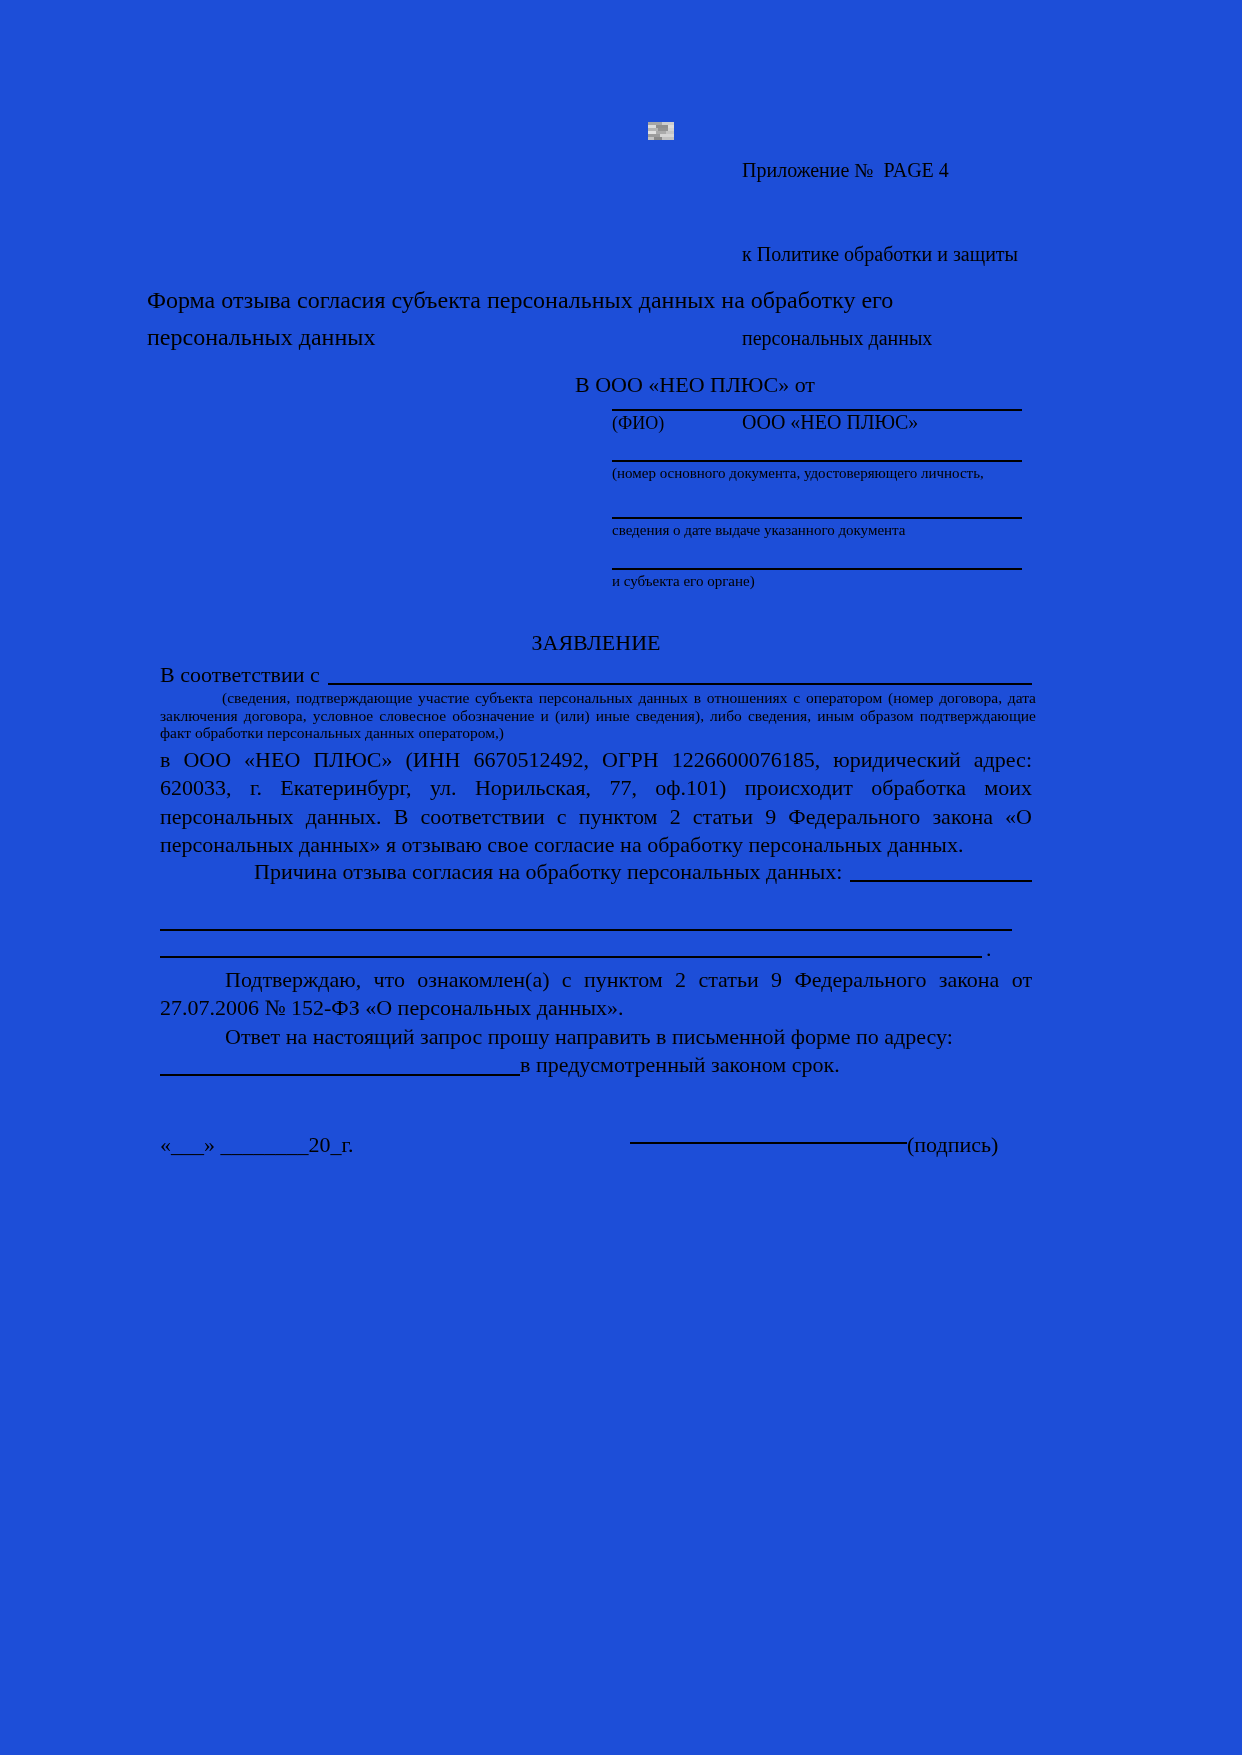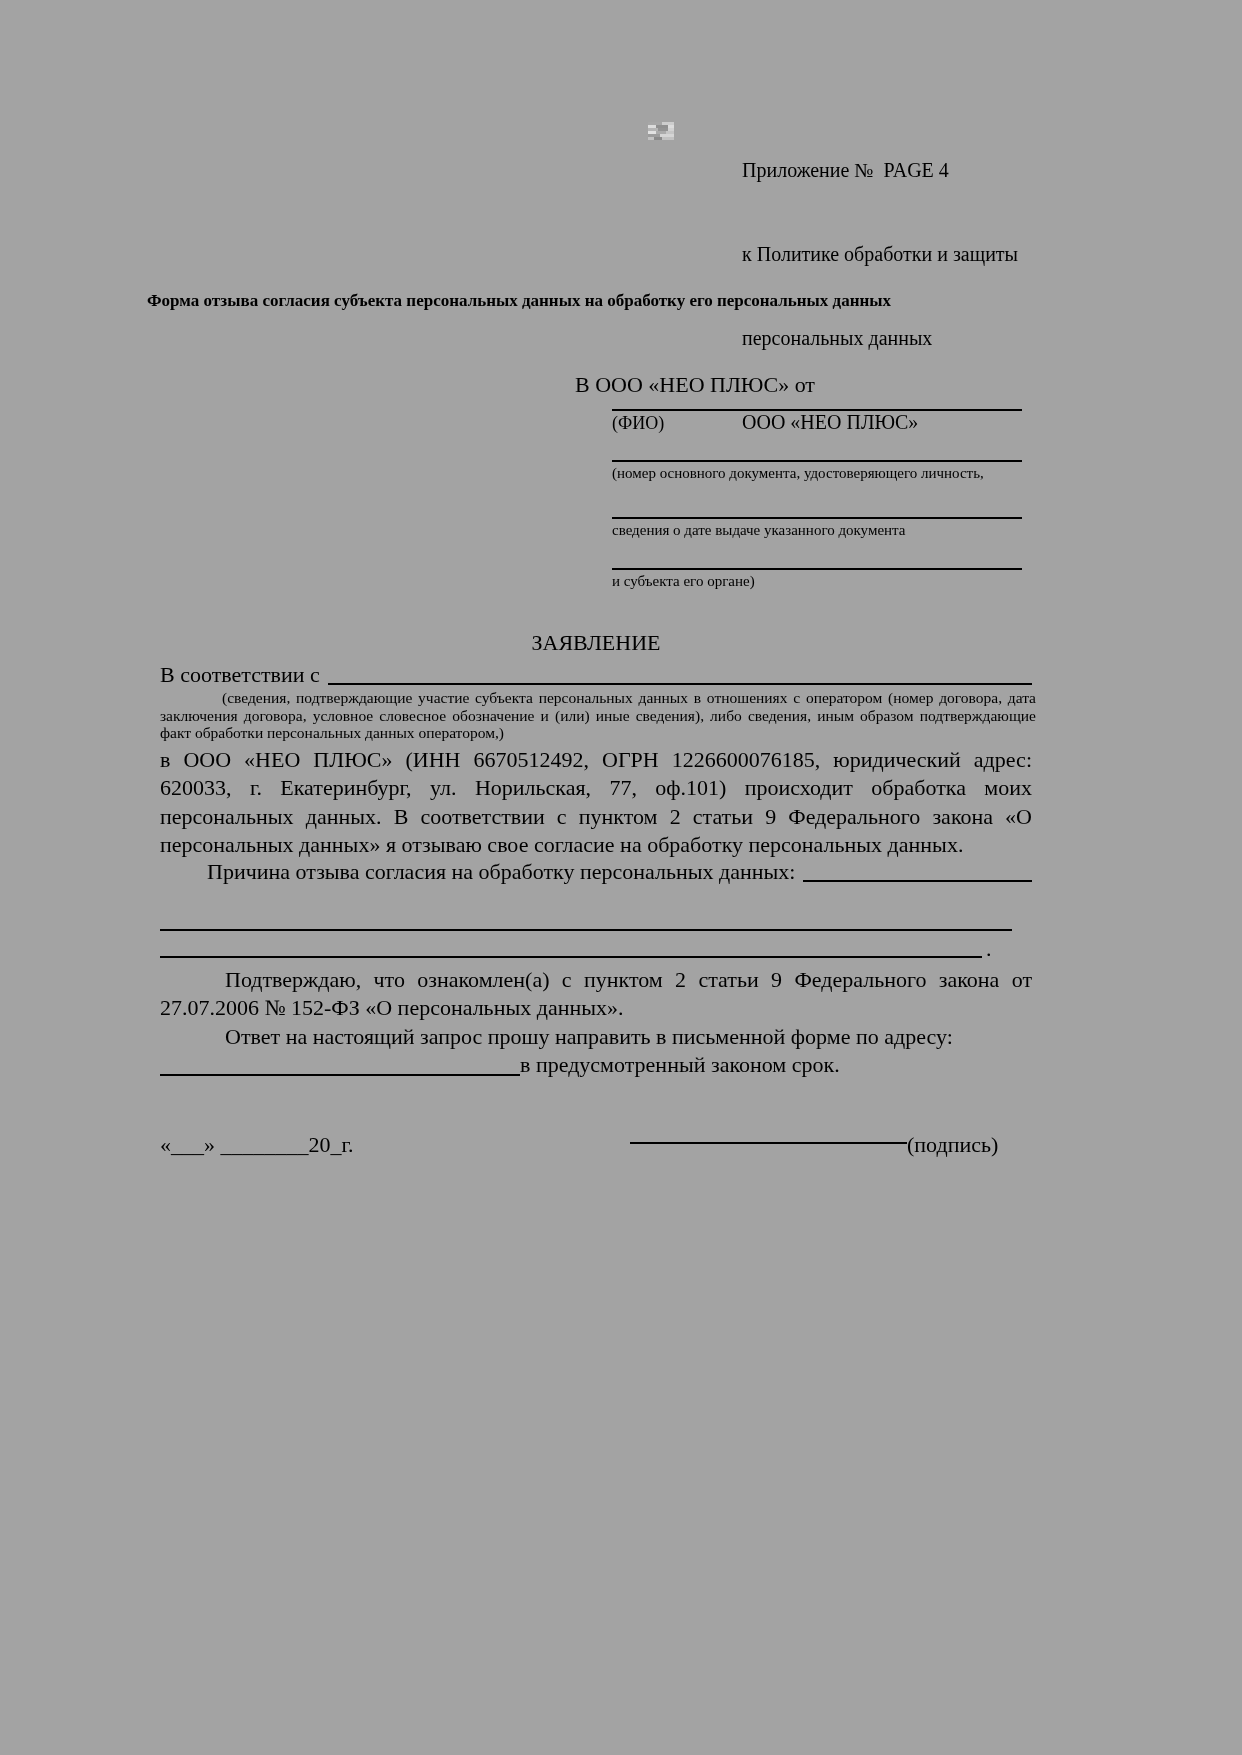--- a/index.html
+++ b/index.html
@@ -1,20 +1,20 @@
 <!DOCTYPE html>
 <html><head>
 <meta charset="utf-8">
 <style>
   html, body { margin: 0; padding: 0; background: #ffffff; }
   .page {
     position: relative;
     width: 1242px;
     height: 1755px;
-    background: #a3a3a3;
+    background: #1d4ed8;
     color: #000000;
     font-family: "Liberation Serif", "DejaVu Serif", serif;
     overflow: hidden;
   }
 
   
   .header-block {
     position: absolute;
     left: 742px;
     top: 100px;
@@ -23,22 +23,22 @@
     white-space: pre;
   }
   .noise-icon { position: absolute; left: 648px; top: 120px; }
 
   
   .doc-title {
     position: absolute;
     left: 147px;
     top: 282px;
     width: 872px;
-    font-size: 17px;
-    font-weight: bold;
+    font-size: 24px;
+    font-weight: normal;
     line-height: 37px;
   }
 
   
   .addressee-line { position: absolute; left: 575px; top: 372px; font-size: 22px; white-space: pre; }
   .blank-line { position: absolute; left: 612px; width: 410px; height: 0; border-top: 2px solid #000; }
   .blank-caption { position: absolute; left: 612px; width: 410px; text-align: left; }
   .cap-large { font-size: 18px; }
   .cap-small { font-size: 15px; }
 
@@ -61,21 +61,21 @@
 
   .body-para {
     position: absolute; left: 160px; top: 746px; width: 872px;
     font-size: 22px; line-height: 28.3px; text-align: justify;
   }
 
   .reason-row {
     position: absolute; left: 160px; top: 858px; width: 872px;
     display: flex; font-size: 22px; line-height: 28px;
   }
-  .reason-label { margin-left: 47px; white-space: nowrap; }
+  .reason-label { margin-left: 94px; white-space: nowrap; }
 
   .blank-wide-a { position: absolute; left: 160px; top: 929px; width: 852px; height: 0; border-top: 2.5px solid #000; }
   .blank-wide-b { position: absolute; left: 160px; top: 956px; width: 822px; height: 0; border-top: 2.5px solid #000; }
   .blank-b-period { position: absolute; left: 986px; top: 936px; font-size: 22px; }
 
   .confirm-para {
     position: absolute; left: 160px; top: 966px; width: 872px;
     font-size: 22px; line-height: 28.3px; text-align: justify; text-indent: 65px;
   }
 

